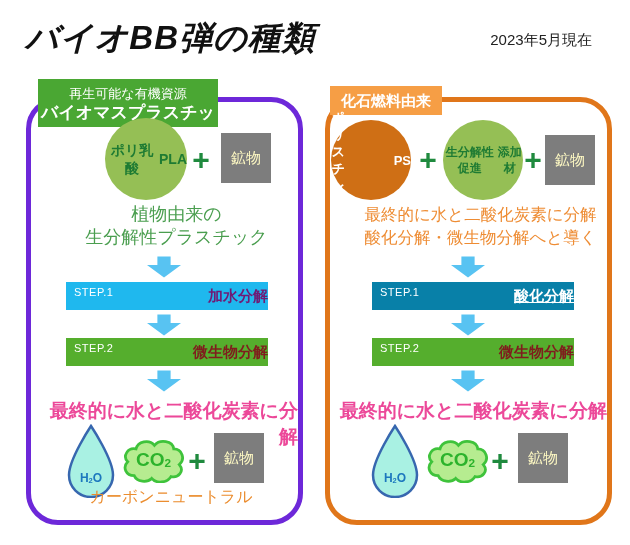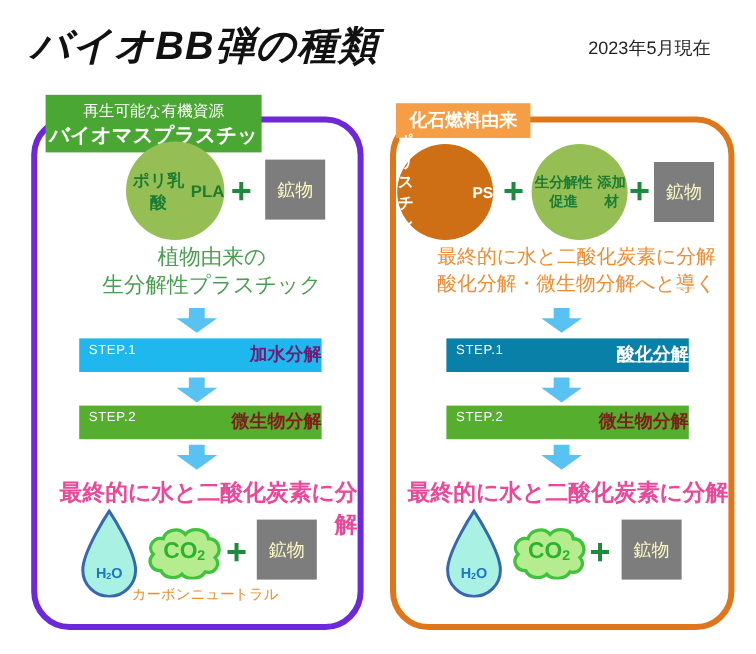--- a/index.html
+++ b/index.html
@@ -45,21 +45,21 @@
 
   .headline { position:absolute; left:0; width:100%; top:296px; text-align:right; color:#ec4899; font-size:19px; font-weight:bold; }
 
   .drop { position:absolute; width:54px; height:75px; }
   .drop svg, .cloud svg { position:absolute; left:0; top:0; width:100%; height:100%; }
   .drop .formula { position:absolute; left:0; bottom:13px; width:100%; text-align:center; color:#1c77be; font-size:12px; font-weight:bold; }
   .cloud { position:absolute; width:65px; height:46px; }
   .cloud .formula { position:absolute; left:0; top:12px; width:100%; text-align:center; color:#2cb32c; font-size:19px; font-weight:bold; }
   .sub { font-size:0.62em; vertical-align:-0.12em; }
 
-  .caption { position:absolute; left:40px; top:385px; width:200px; text-align:center; color:#eb8d2f; font-size:12px; }
+  .caption { position:absolute; left:40px; top:385px; width:200px; text-align:center; color:#eb8d2f; font-size:16px; }
 </style>
 </head>
 <body>
 
 <div class="canvas">
 
   <div class="page-title">バイオBB弾の種類</div>
   <div class="page-date">2023年5月現在</div>
 
   <div class="panel green">

